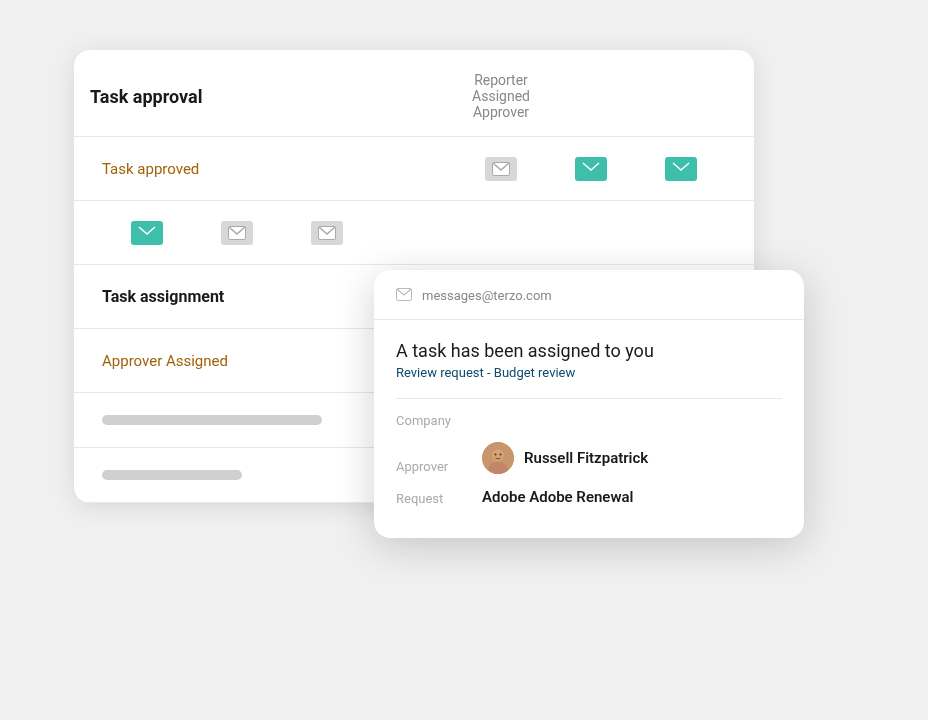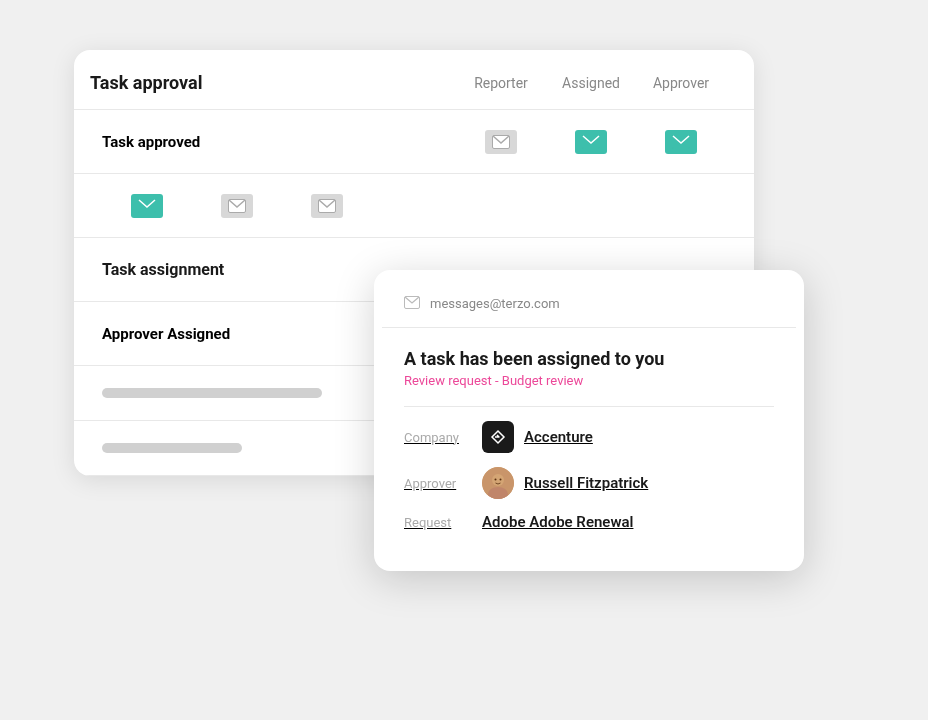--- a/index.html
+++ b/index.html
@@ -43,20 +43,21 @@
       font-size: 18px;
       font-weight: 700;
       color: #1a1a1a;
       flex: 1;
     }
 
     .col-headers {
       display: flex;
       gap: 0;
       min-width: 270px;
+      flex-direction: column;
     }
 
     .col-header {
       width: 90px;
       text-align: center;
       font-size: 14px;
       color: #888;
       font-weight: 400;
     }
 
@@ -68,22 +69,22 @@
       min-height: 64px;
     }
 
     .table-row:last-child {
       border-bottom: none;
     }
 
     .row-label {
       flex: 1;
       font-size: 15px;
-      color: #000000;
-      font-weight: 700;
+      color: #a16207;
+      font-weight: 400;
     }
 
     .row-label.bold {
       font-weight: 700;
       color: #1a1a1a;
       font-size: 16px;
     }
 
     .row-icons {
       display: flex;
@@ -134,21 +135,21 @@
 
     
     .email-card {
       position: absolute;
       top: 220px;
       left: 300px;
       width: 430px;
       background: #fff;
       border-radius: 16px;
       box-shadow: 0 8px 40px rgba(0,0,0,0.18);
-      padding: 8px;
+      padding: 0;
       overflow: hidden;
       z-index: 10;
     }
 
     .email-card-header {
       display: flex;
       align-items: center;
       gap: 10px;
       padding: 16px 22px 14px 22px;
       border-bottom: 1.5px solid #e8e8e8;
@@ -163,43 +164,42 @@
       font-size: 13px;
       color: #888;
     }
 
     .email-card-body {
       padding: 20px 22px;
     }
 
     .email-subject {
       font-size: 18px;
-      font-weight: 700;
+      font-weight: 400;
       color: #1a1a1a;
       margin-bottom: 4px;
     }
 
     .email-subtitle {
       font-size: 13px;
-      color: #ec4899;
+      color: #0c4a6e;
       margin-bottom: 18px;
     }
 
     .email-divider {
       border: none;
       border-top: 1.5px solid #e8e8e8;
       margin: 14px 0;
     }
 
     .email-field-row {
       display: flex;
-      align-items: center;
-      gap: 8px;
+      align-items: flex-end;
+      gap: 16px;
       margin-bottom: 14px;
-      text-decoration: underline;
     }
 
     .email-field-row:last-child {
       margin-bottom: 12px;
     }
 
     .email-field-label {
       font-size: 13px;
       color: #aaa;
       width: 70px;
@@ -351,29 +351,20 @@
     </div>
 
     <div class="email-card-body">
       <div class="email-subject">A task has been assigned to you</div>
       <div class="email-subtitle">Review request - Budget review</div>
 
       <hr class="email-divider">
 
       <div class="email-field-row">
         <span class="email-field-label">Company</span>
-        <div class="email-field-value">
-          <div class="company-logo">
-            <svg width="16" height="16" viewBox="0 0 16 16" fill="none">
-              <polygon points="2,8 8,2 14,8 8,14" fill="none" stroke="white" stroke-width="1.5"></polygon>
-              <polyline points="5,8 9,8 7,6" stroke="white" stroke-width="1.5" fill="none" stroke-linejoin="round"></polyline>
-            </svg>
-          </div>
-          <span>Accenture</span>
-        </div>
       </div>
 
       <div class="email-field-row">
         <span class="email-field-label">Approver</span>
         <div class="email-field-value">
           <div class="avatar">
             <svg width="32" height="32" viewBox="0 0 32 32" xmlns="http://www.w3.org/2000/svg">
               <circle cx="16" cy="16" r="16" fill="#c9956a"></circle>
 
               <circle cx="16" cy="13" r="6" fill="#d4a574"></circle>

